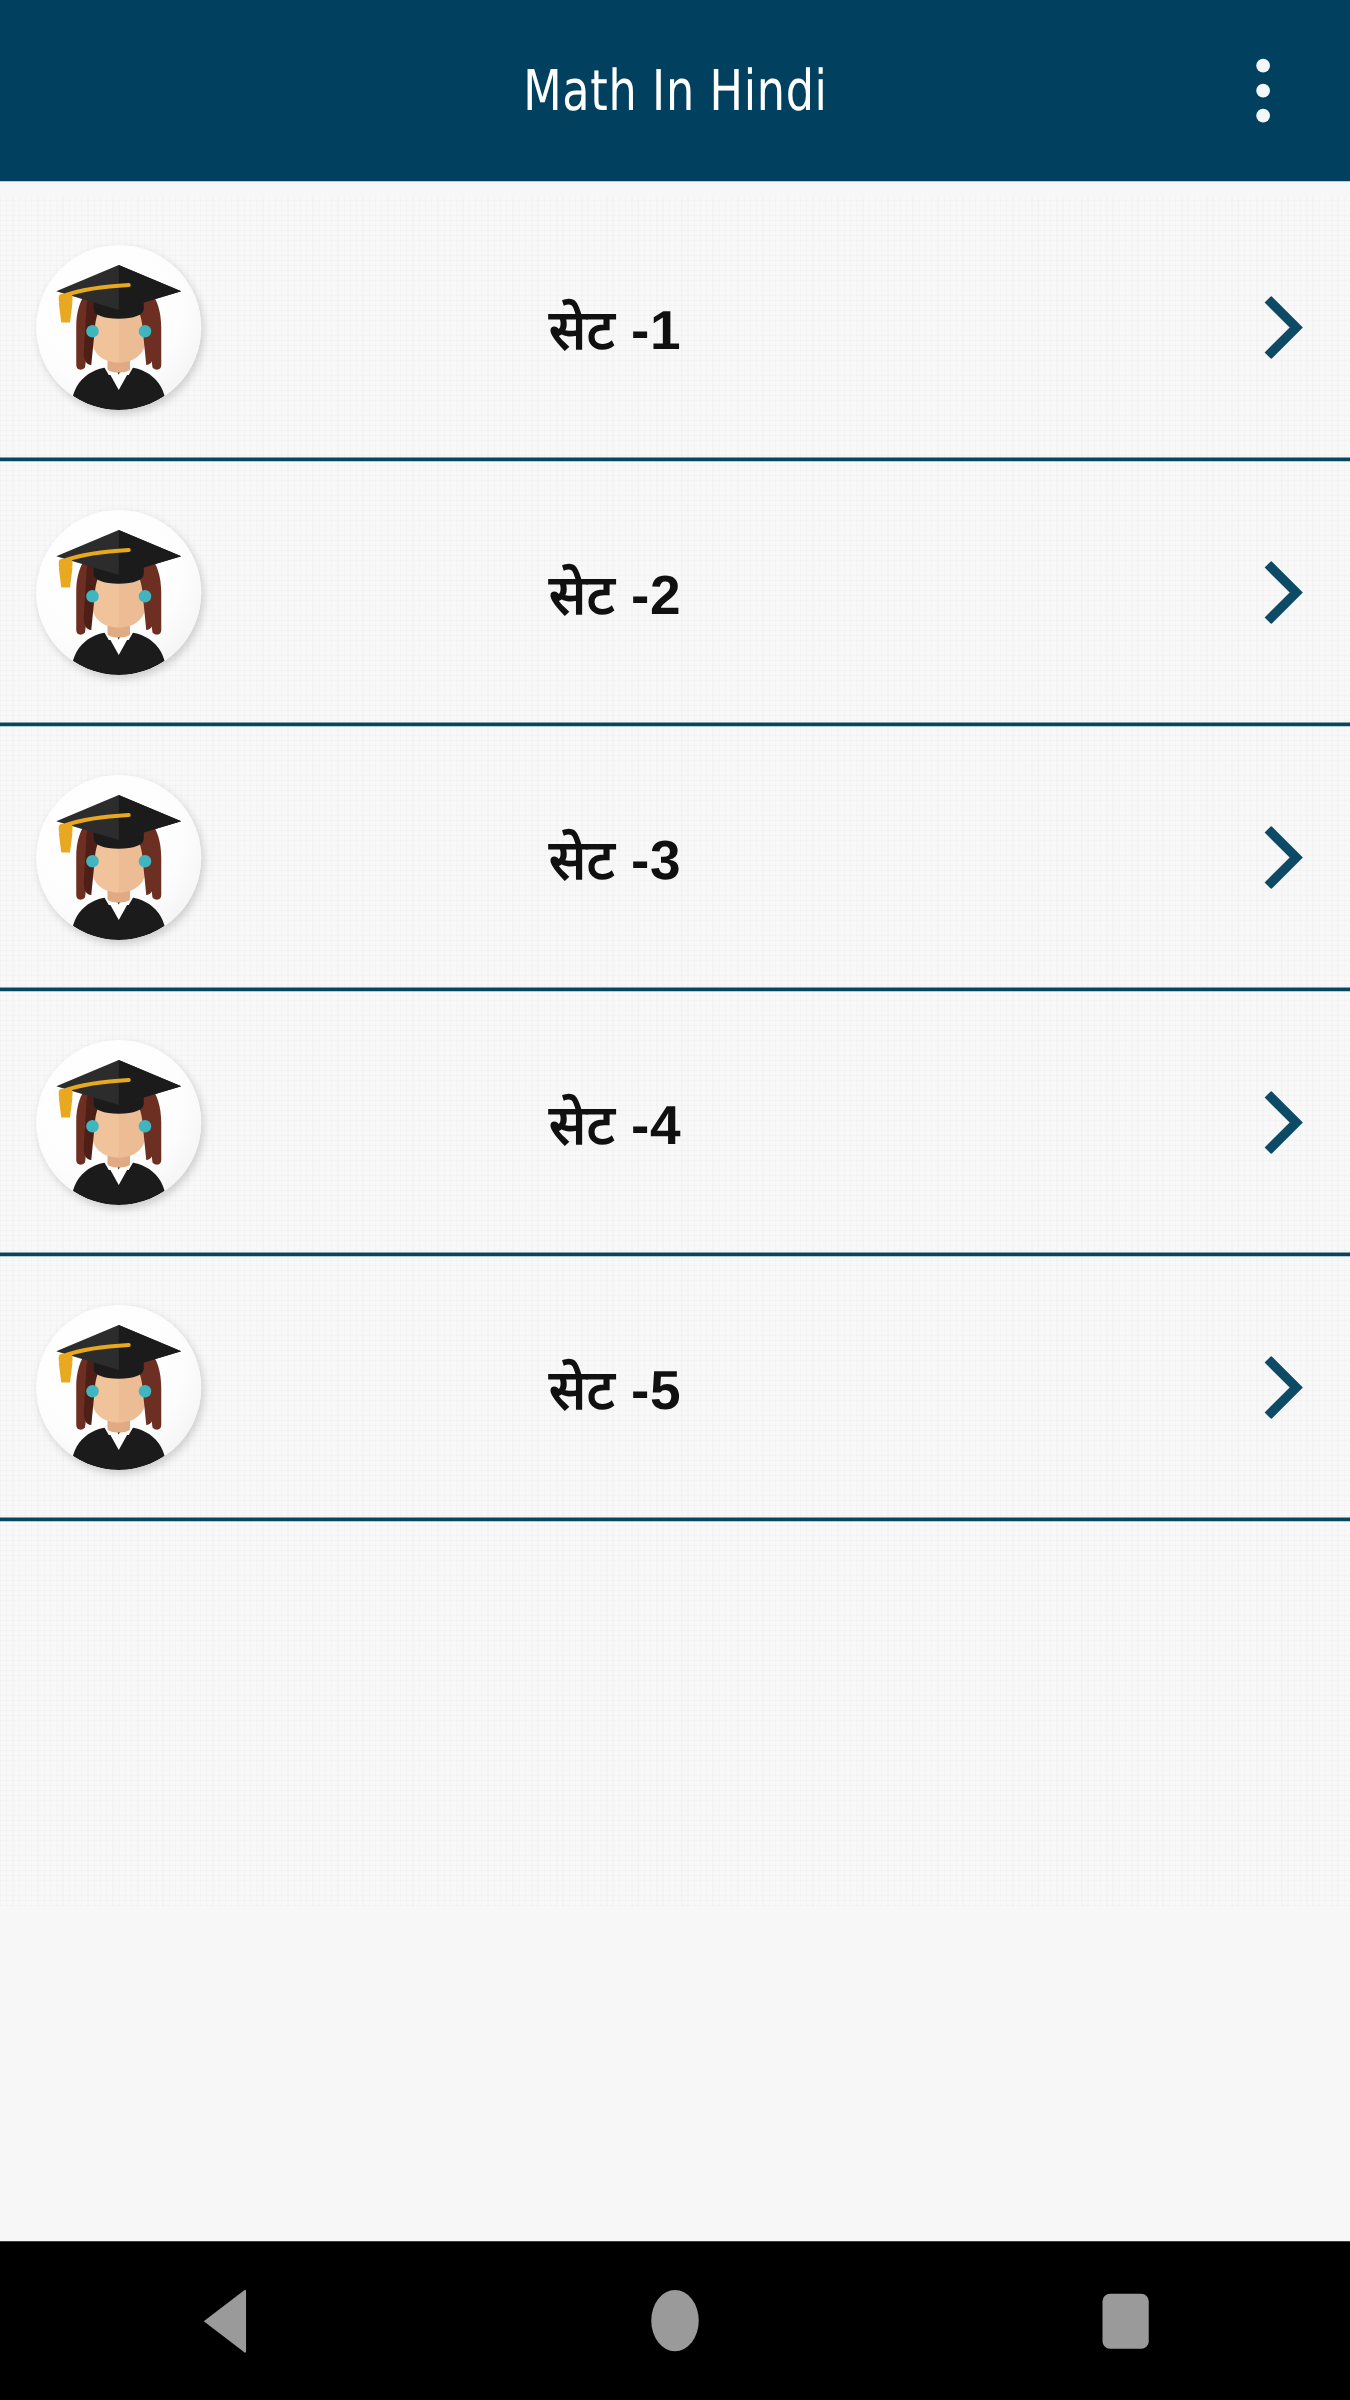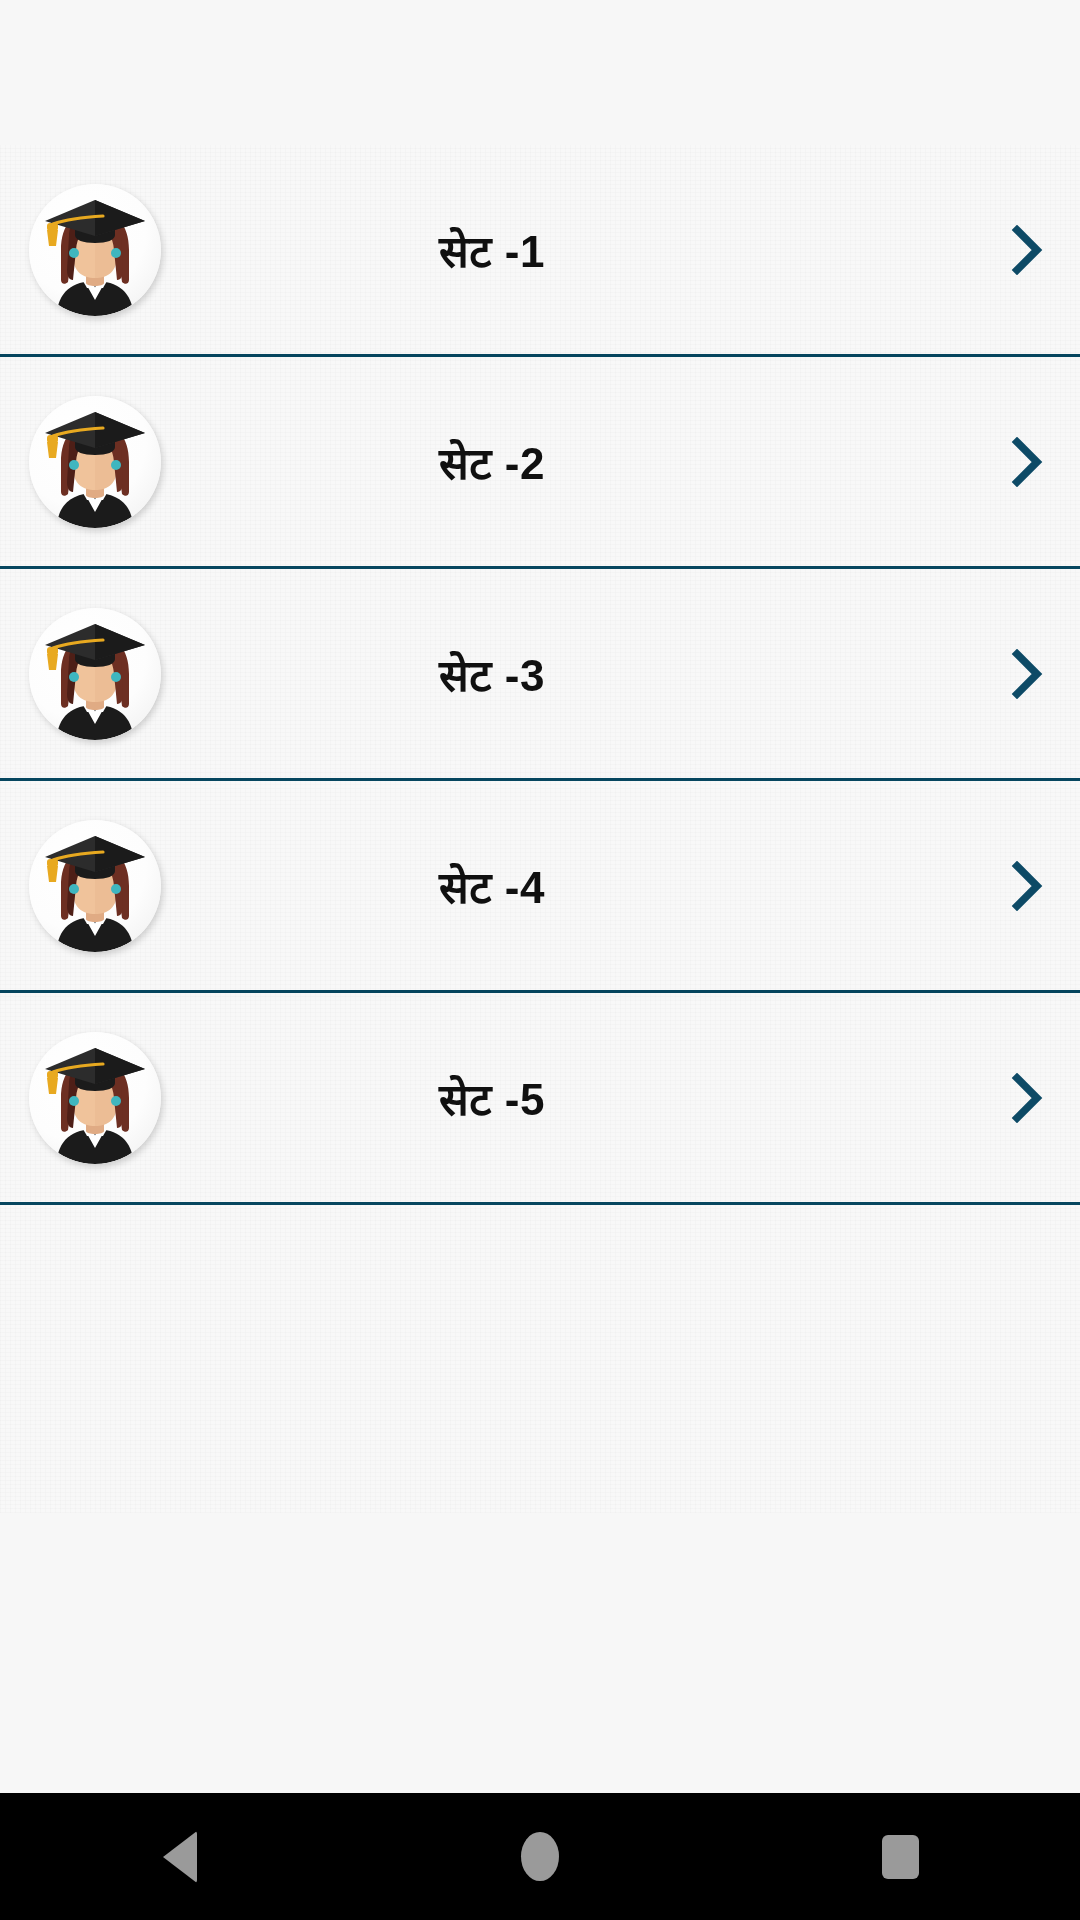--- a/index.html
+++ b/index.html
@@ -55,21 +55,21 @@
   }
   .overflow-menu .dot {
     width:11px; height:11px;
     border-radius:50%;
     background:#f2f7f9;
   }
 
   
   .list {
     position:absolute;
-    top:145px; left:0;
+    top:157px; left:0;
     width:1080px;
     height:1368px;
     background:
       repeating-linear-gradient(0deg,
         rgba(0,0,0,0.016) 0px, rgba(0,0,0,0.016) 1px,
         rgba(0,0,0,0) 1px, rgba(0,0,0,0) 4px),
       repeating-linear-gradient(90deg,
         rgba(0,0,0,0.016) 0px, rgba(0,0,0,0.016) 1px,
         rgba(0,0,0,0) 1px, rgba(0,0,0,0) 5px),
       #f8f8f8;
@@ -165,20 +165,28 @@
     width:37px; height:44px;
     border-radius:6px;
     background:#9a9a9a;
   }
 </style>
 </head>
 <body>
 
 <div id="app">
 
+  <div class="appbar">
+    <div class="appbar-title">Math In Hindi</div>
+    <div class="overflow-menu">
+      <span class="dot"></span>
+      <span class="dot"></span>
+      <span class="dot"></span>
+    </div>
+  </div>
 
   <div class="list" id="list-container">
       <div class="row">
         <div class="avatar-wrap">
           <div class="avatar">
   <svg viewBox="0 0 132 132" xmlns="http://www.w3.org/2000/svg" aria-hidden="true">
     <defs>
       <clipPath id="cp">
                   <circle cx="66" cy="66" r="66"></circle>
                 </clipPath>

